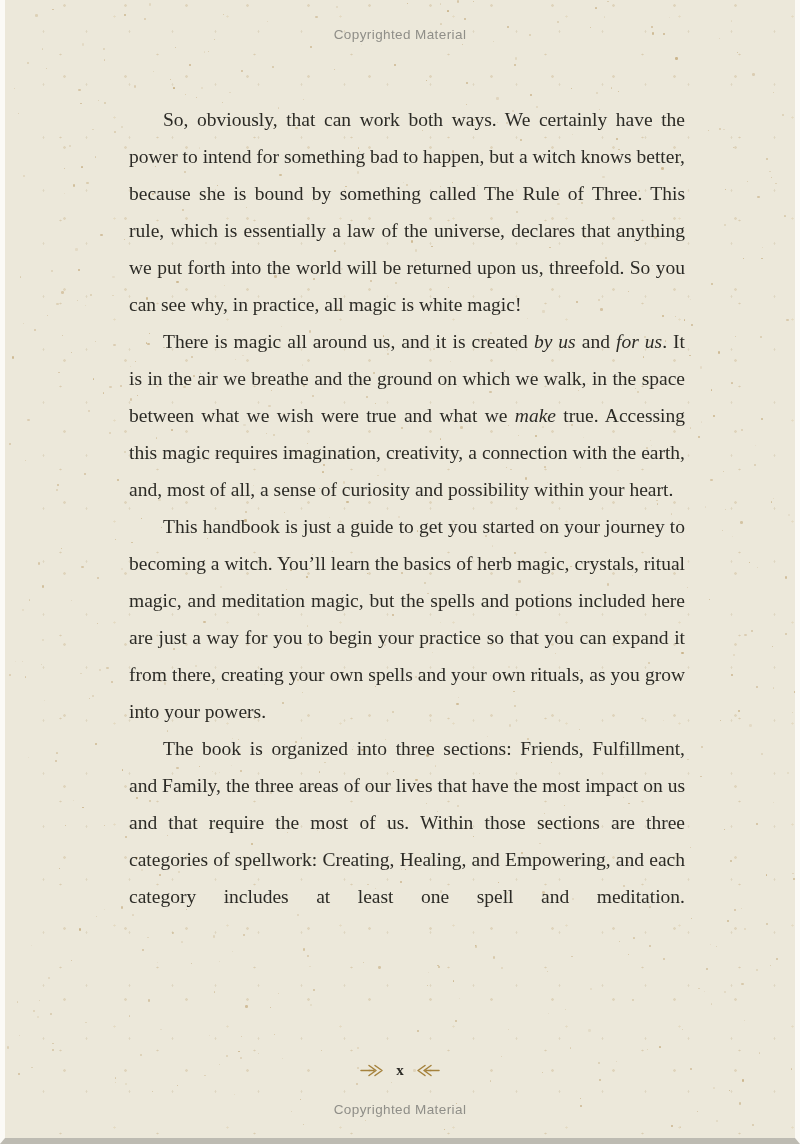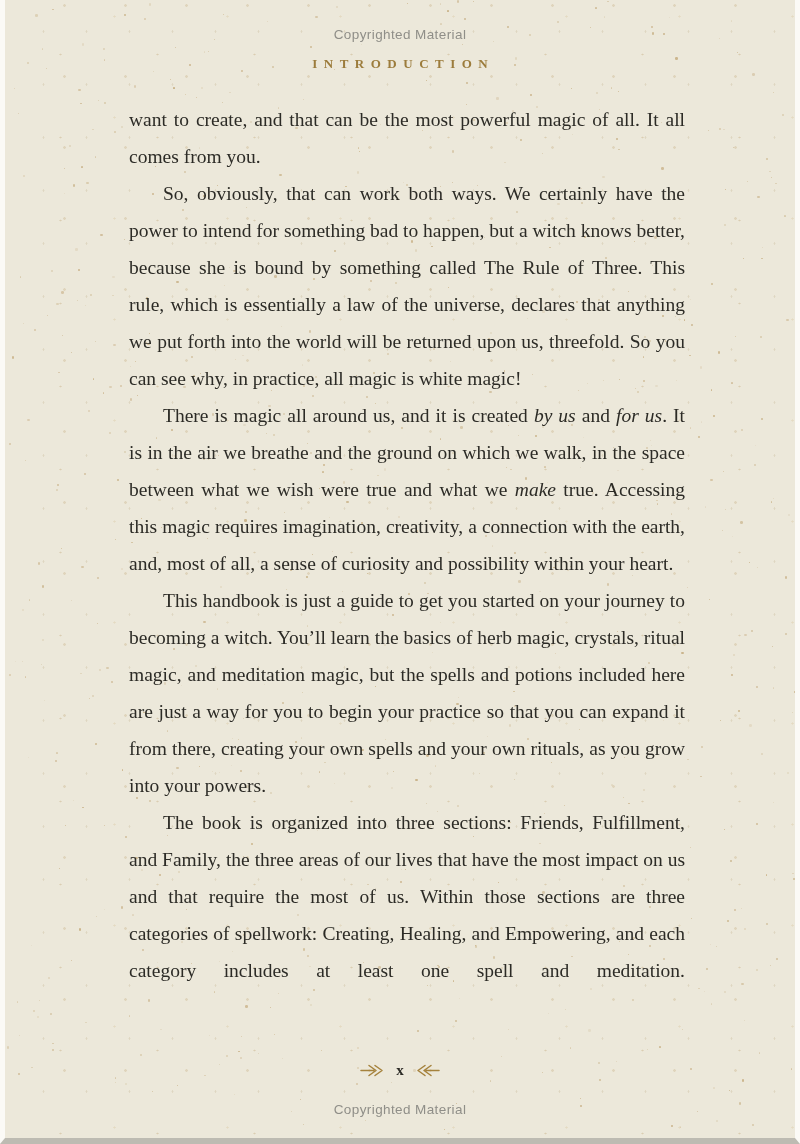--- a/index.html
+++ b/index.html
@@ -832,24 +832,22 @@
       <i style="left: 622.9px; top: 290.7px; width: 1.25px; height: 1.25px; opacity: 0.47;"></i>
       <i style="left: 593.9px; top: 109px; width: 1.35px; height: 1.35px; opacity: 0.29;"></i>
       <i style="left: 351.9px; top: 1066.8px; width: 2.39px; height: 2.39px; opacity: 0.28;"></i>
       <i style="left: 539px; top: 466px; width: 1.7px; height: 1.7px; opacity: 0.37;"></i>
       <i style="left: 612px; top: 469.8px; width: 1.52px; height: 1.52px; opacity: 0.12;"></i>
       <i style="left: 107.1px; top: 294.5px; width: 1.65px; height: 1.65px; opacity: 0.21;"></i>
     </div>
 
   <div class="watermark top">Copyrighted Material</div>
 
-  <div class="section-title">INTRODUCTION</div>
 
   <div class="body-text" id="body-text">
-      <p><span>want to create, and that can be the most powerful magic of all. It all comes from you.</span></p>
       <p class="indent"><span>So, obviously, that can work both ways. We certainly have the power to intend for something bad to happen, but a witch knows better, because she is bound by something called The Rule of Three. This rule, which is essentially a law of the universe, declares that anything we put forth into the world will be returned upon us, threefold. So you can see why, in practice, all magic is white magic!</span></p>
       <p class="indent"><span>There is magic all around us, and it is created </span><span class="em">by us</span><span> and </span><span class="em">for us</span><span>. It is in the air we breathe and the ground on which we walk, in the space between what we wish were true and what we </span><span class="em">make</span><span> true. Accessing this magic requires imagination, creativity, a connection with the earth, and, most of all, a sense of curiosity and possibility within your heart.</span></p>
       <p class="indent"><span>This handbook is just a guide to get you started on your journey to becoming a witch. You’ll learn the basics of herb magic, crystals, ritual magic, and meditation magic, but the spells and potions included here are just a way for you to begin your practice so that you can expand it from there, creating your own spells and your own rituals, as you grow into your powers.</span></p>
       <p class="indent justify-last"><span>The book is organized into three sections: Friends, Fulfillment, and Family, the three areas of our lives that have the most impact on us and that require the most of us. Within those sections are three categories of spellwork: Creating, Healing, and Empowering, and each category includes at least one spell and meditation.</span></p>
     </div>
 
   <div class="footer">
     <span>
       <svg width="26" height="13" viewBox="0 0 26 13">
         <path d="M1 6.5 H14 M9 1.5 L16 6.5 L9 11.5 M15 1.5 L22 6.5 L15 11.5" fill="none" stroke="#a5823c" stroke-width="1.5" stroke-linecap="round" stroke-linejoin="round"></path>

